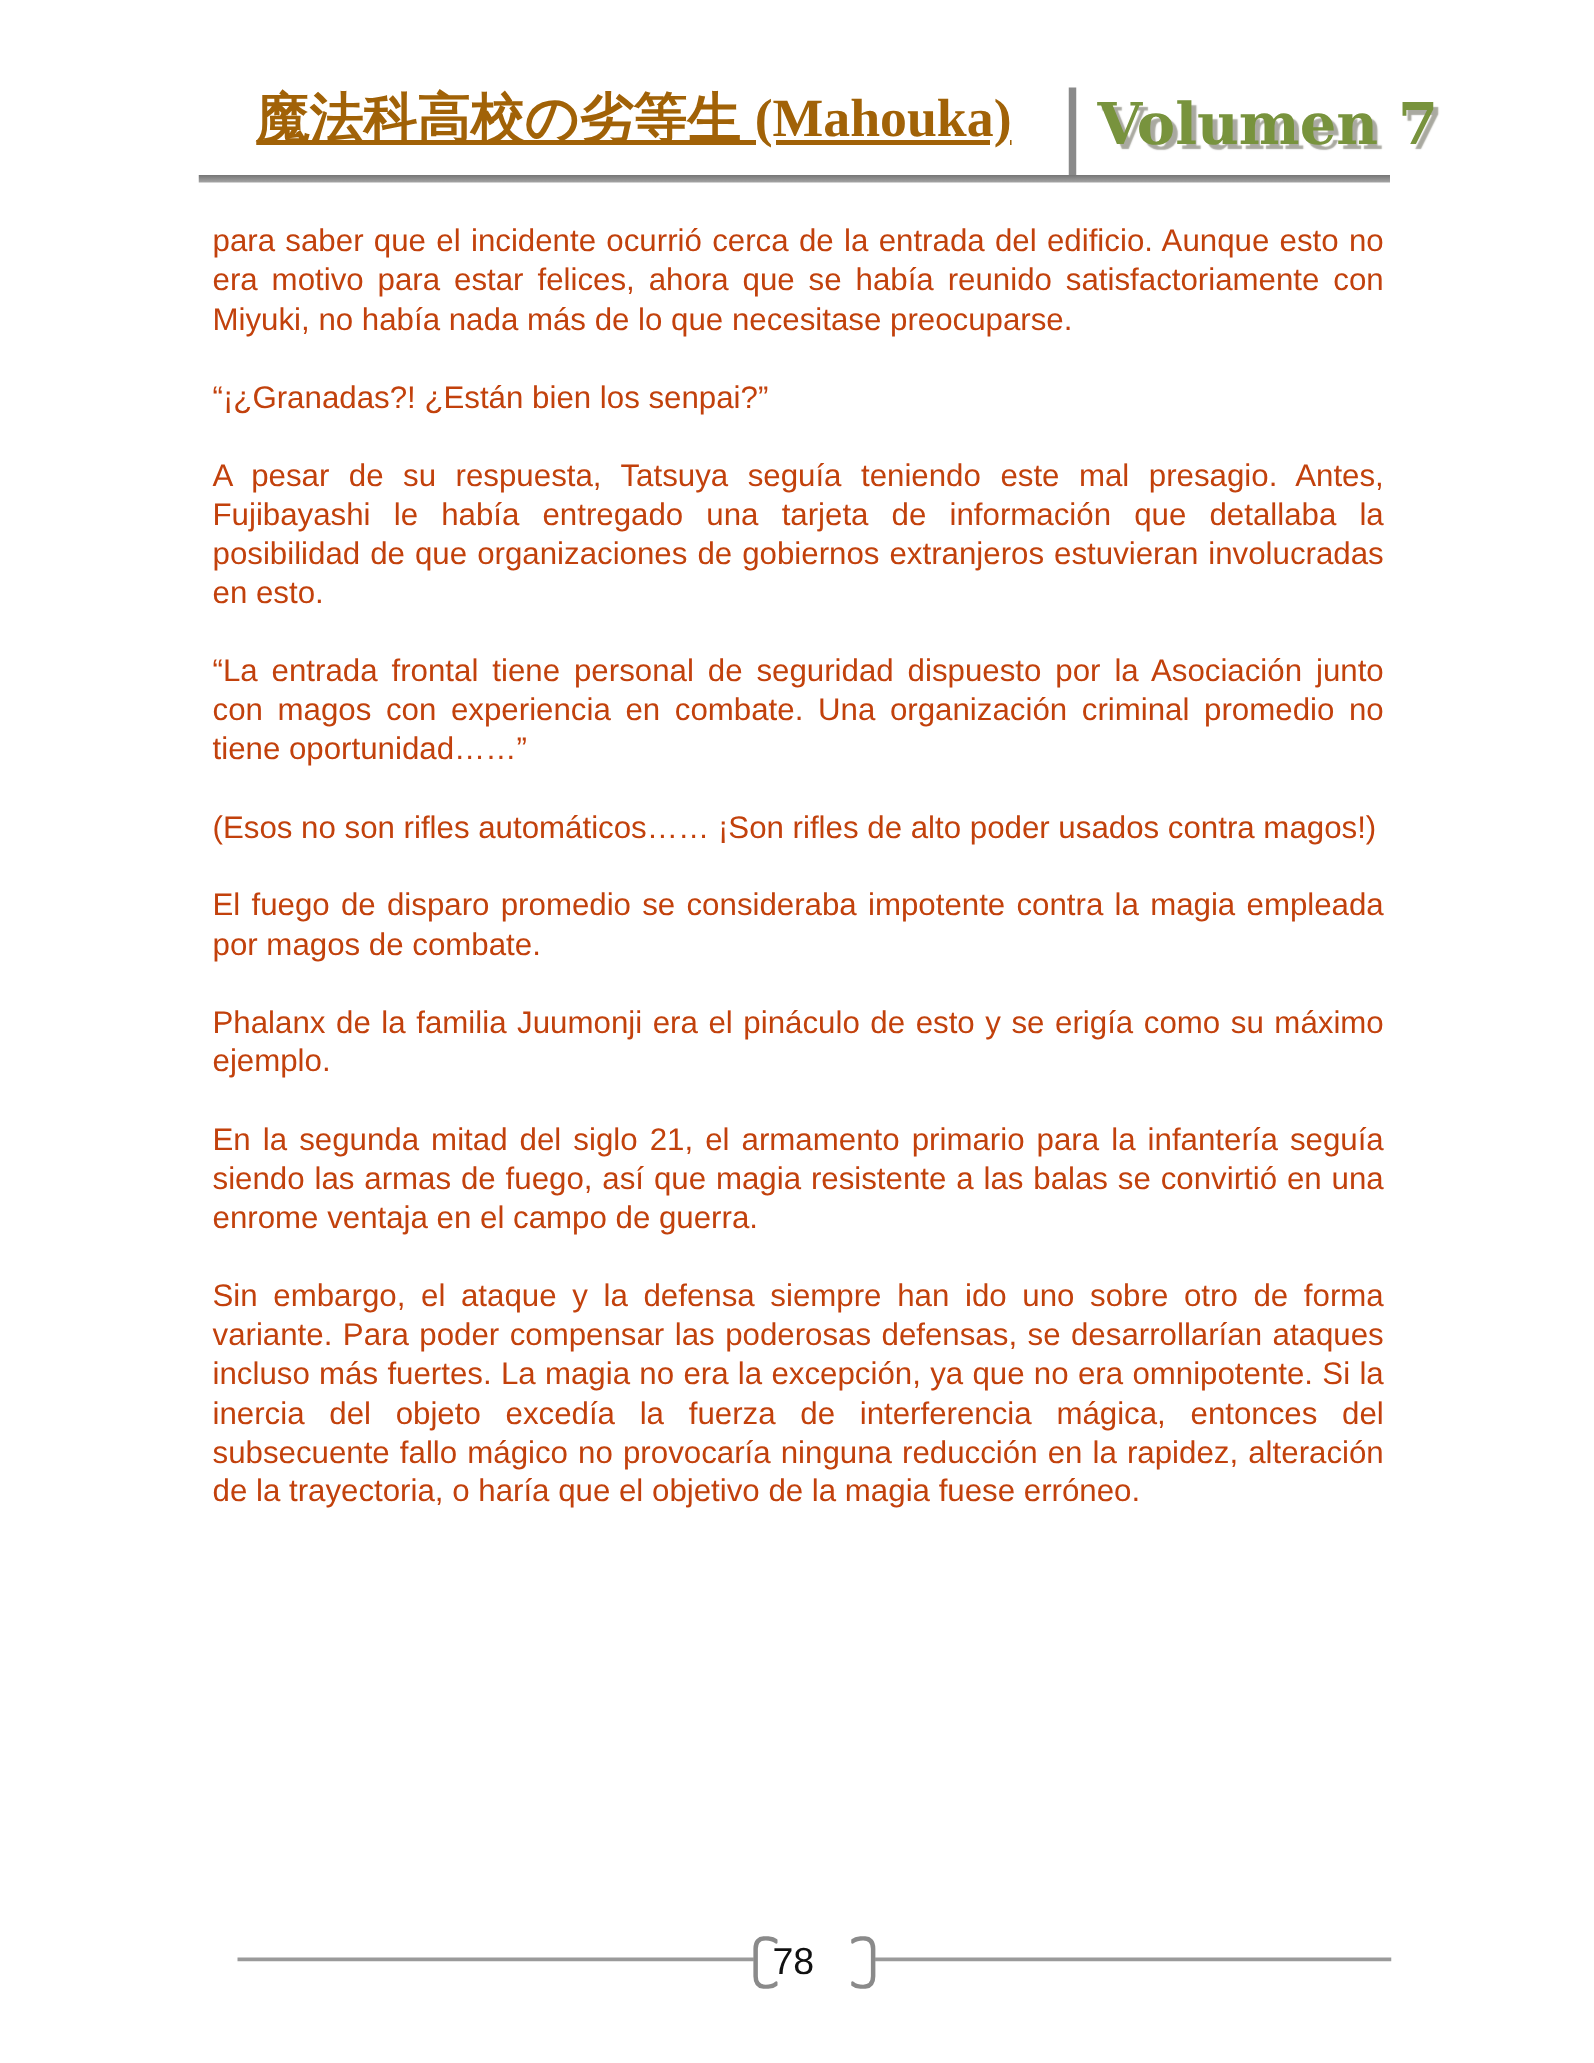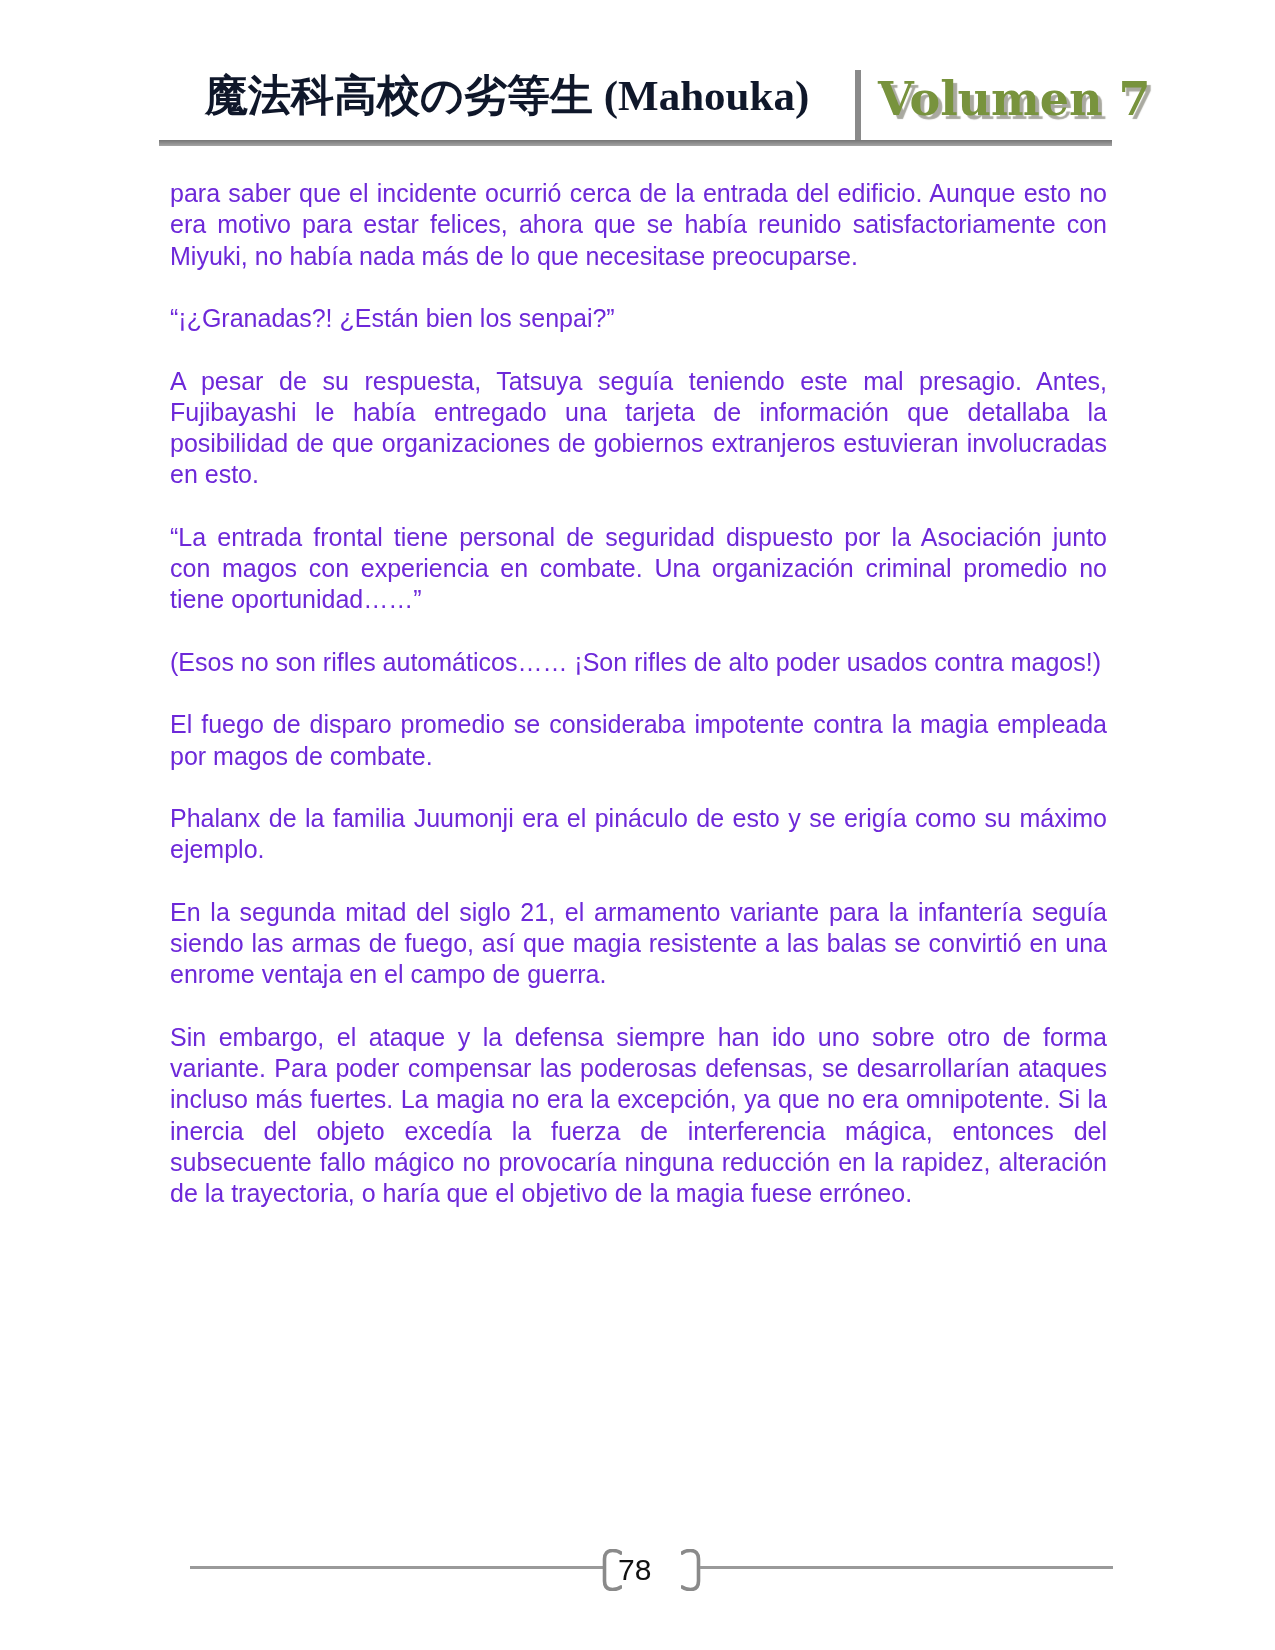--- a/index.html
+++ b/index.html
@@ -18,22 +18,23 @@
 
   
   .book-title {
     position: absolute;
     left: 205px;
     top: 68px;
     font-family: "Liberation Serif", "DejaVu Serif", serif;
     font-weight: bold;
     font-size: 43px;
     line-height: 1.3;
-    color: #0f172a;
+    color: #a16207;
     white-space: nowrap;
+    text-decoration: underline;
   }
   .header-vbar {
     position: absolute;
     left: 855px;
     top: 70px;
     width: 6px;
     height: 74px;
     background: #8a8a8a;
   }
   .volume-title {
@@ -56,21 +57,21 @@
     height: 6px;
     background: linear-gradient(#757575, #a5a5a5);
   }
 
   
   .body-text {
     position: absolute;
     left: 170px;
     top: 178px;
     width: 937px;
-    color: #6d28d9;
+    color: #c2410c;
   }
   .body-text p {
     margin: 0 0 31.25px 0;
     font-size: 25px;
     line-height: 31.25px;
     text-align: justify;
     text-align-last: left;
   }
 
   
@@ -123,21 +124,21 @@
 
       <p>“La entrada frontal tiene personal de seguridad dispuesto por la Asociación junto con magos con experiencia en combate. Una organización criminal promedio no tiene oportunidad……”</p>
 
 
       <p>(Esos no son rifles automáticos…… ¡Son rifles de alto poder usados contra magos!)</p>
 
       <p>El fuego de disparo promedio se consideraba impotente contra la magia empleada por magos de combate.</p>
 
       <p>Phalanx de la familia Juumonji era el pináculo de esto y se erigía como su máximo ejemplo.</p>
 
-      <p>En la segunda mitad del siglo 21, el armamento variante para la infantería seguía siendo las armas de fuego, así que magia resistente a las balas se convirtió en una enrome ventaja en el campo de guerra.</p>
+      <p>En la segunda mitad del siglo 21, el armamento primario para la infantería seguía siendo las armas de fuego, así que magia resistente a las balas se convirtió en una enrome ventaja en el campo de guerra.</p>
 
       <p>Sin embargo, el ataque y la defensa siempre han ido uno sobre otro de forma variante. Para poder compensar las poderosas defensas, se desarrollarían ataques incluso más fuertes. La magia no era la excepción, ya que no era omnipotente. Si la inercia del objeto excedía la fuerza de interferencia mágica, entonces del subsecuente fallo mágico no provocaría ninguna reducción en la rapidez, alteración de la trayectoria, o haría que el objetivo de la magia fuese erróneo.</p>
     </main>
 
   <div>
     <div class="footer-line left"></div>
     <svg class="bracket left" viewBox="0 0 22 42">
       <path d="M21 4 Q18 1.5 12.5 1.5 Q4.5 1.5 4.5 10 L4.5 32 Q4.5 40.5 12.5 40.5 Q18 40.5 21 38" fill="none" stroke="#8a8a8a" stroke-width="3.6" stroke-linecap="round"></path>
     </svg>
     <span class="page-number">78</span>

